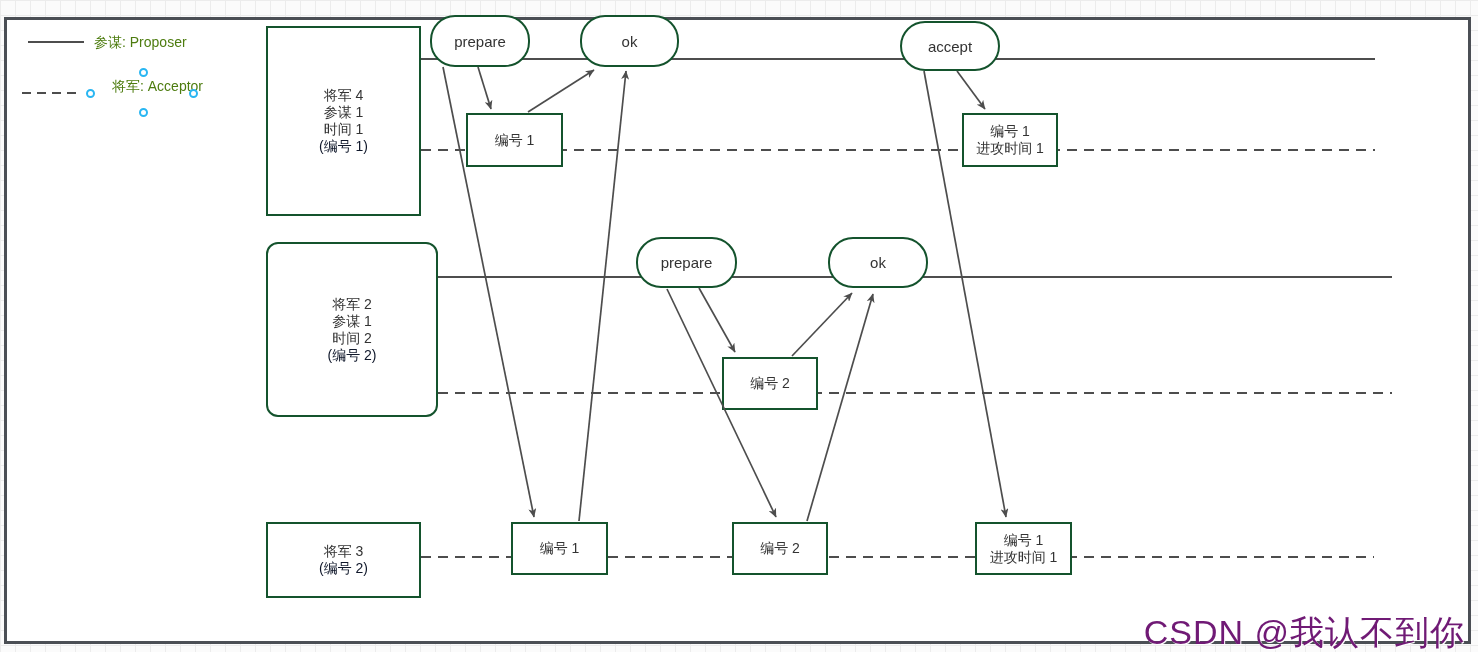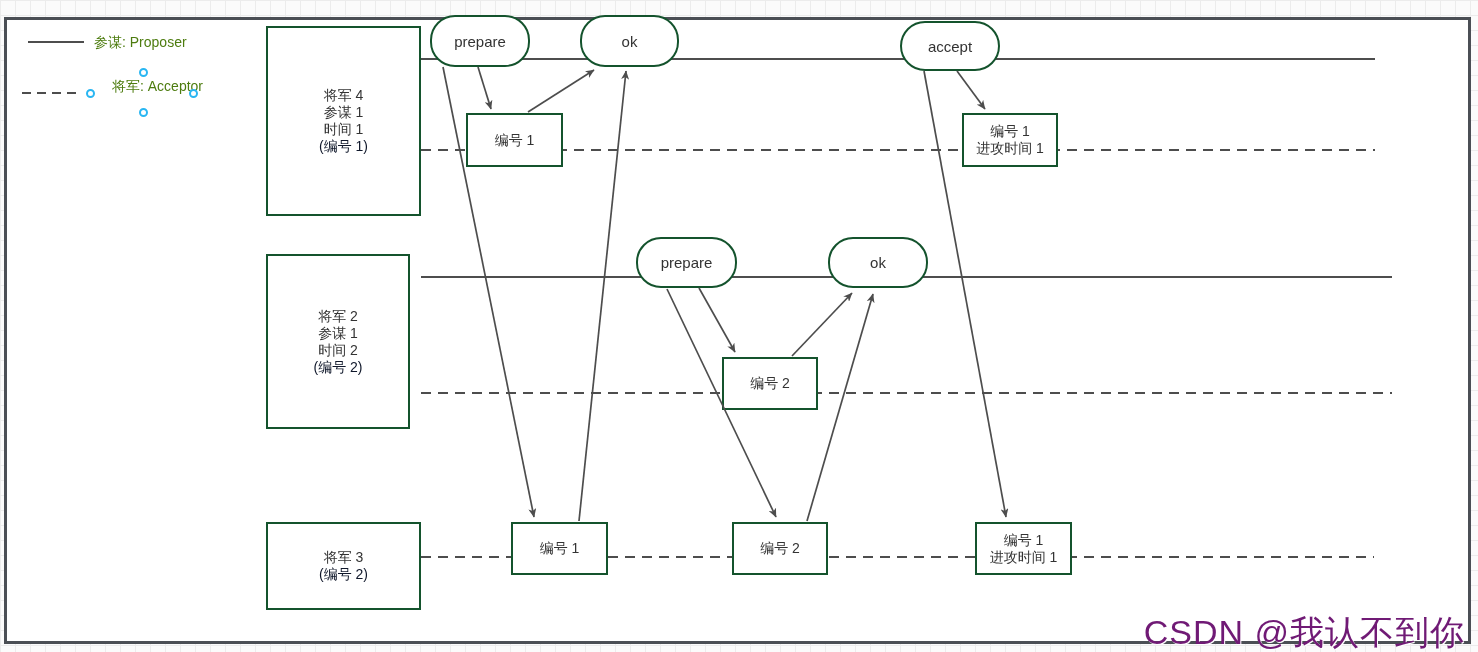--- a/index.html
+++ b/index.html
@@ -56,27 +56,27 @@
     <line x1="22" y1="93" x2="80" y2="93" stroke-dasharray="9 6"></line>
   </g>
 </svg>
 
 <div class="node" style="left:266px; top:26px;  width:155px; height:190px;">
   <div>将军 4</div>
   <div>参谋 1</div>
   <div>时间 1</div>
   <div class="hl">(编号 1)</div>
 </div>
-<div class="node" style="left:266px; top:254px; width:144px; height:175px;">
+<div class="node" style="left:266px; top:242px; width:172px; height:175px;border-radius:12px;">
   <div>将军 2</div>
   <div>参谋 1</div>
   <div>时间 2</div>
   <div class="hl">(编号 2)</div>
 </div>
-<div class="node" style="left:266px; top:522px; width:155px; height:88px;">
+<div class="node" style="left:266px; top:522px; width:155px; height:76px;">
   <div>将军 3</div>
   <div class="hl">(编号 2)</div>
 </div>
 
 <div class="node pill" style="left:430px; top:15px;  width:100px; height:52px;">
   <div>prepare</div>
 </div>
 <div class="node pill" style="left:580px; top:15px;  width:99px;  height:52px;">
   <div>ok</div>
 </div>

